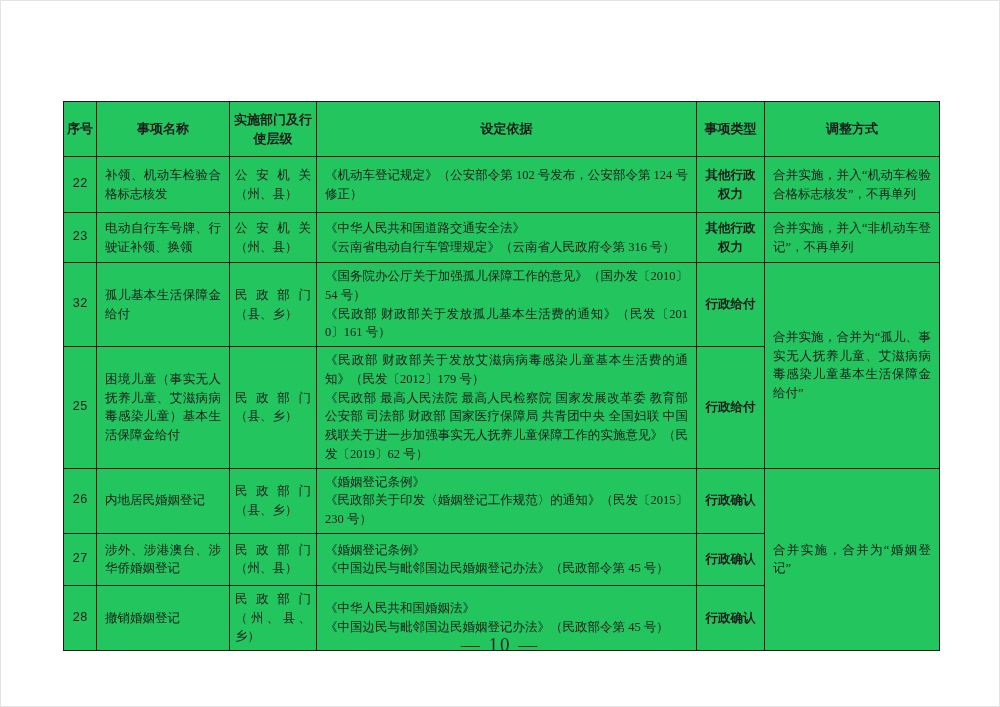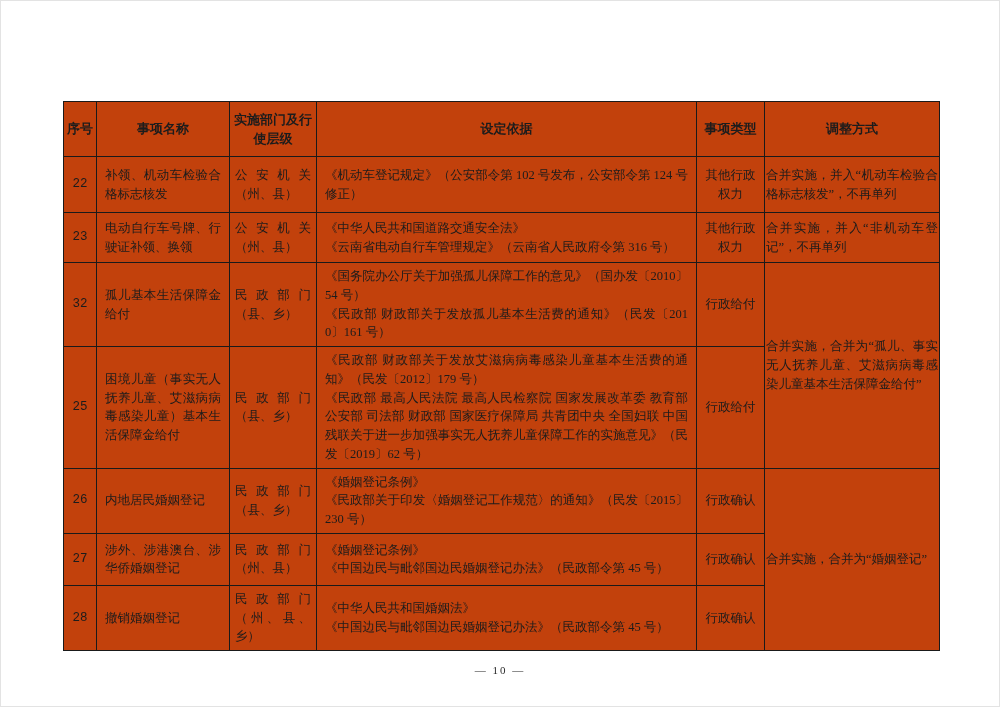--- a/index.html
+++ b/index.html
@@ -16,60 +16,59 @@
   .table-wrap {
     position: absolute;
     left: 62px;
     top: 100px;
     width: 877px;
   }
   table.gov-table {
     border-collapse: collapse;
     table-layout: fixed;
     width: 876px;
-    background: #c2410c;
+    background: #22c55e;
   }
   table.gov-table th,
   table.gov-table td {
     border: 1px solid #1a1a1a;
     vertical-align: middle;
     font-size: 12.5px;
     line-height: 1.5;
     word-break: break-all;
   }
   table.gov-table th {
     font-size: 13px;
     font-weight: bold;
     text-align: center;
     padding: 4px 3px;
     height: 55px;
   }
   .c-num   { text-align: center; padding: 2px 1px; font-family: Liberation Mono, monospace; }
   .c-name  { text-align: justify; padding: 4px 8px; }
   .c-dept  { text-align: justify; padding: 4px 5px; }
   .c-basis { text-align: justify; padding: 4px 8px; }
-  .c-type  { text-align: center;  padding: 4px 4px; }
-  .c-adjust{ text-align: justify; padding: 4px 1px; }
+  .c-type  { text-align: center;  padding: 4px 4px; font-weight: bold; }
+  .c-adjust{ text-align: justify; padding: 4px 8px; }
   tr.r22 td { height: 56px; }
   tr.r23 td { height: 50px; }
   tr.r24 td { height: 69px; }
   tr.r25 td { height: 113px; }
   tr.r26 td { height: 50px; }
   tr.r27 td { height: 52px; }
   tr.r28 td { height: 53px; }
   .page-footer {
     position: absolute;
     left: 0;
     top: 633px;
     width: 100%;
     text-align: center;
-    font-size: 11px;
+    font-size: 19px;
     letter-spacing: 2px;
     color: #2a2a2a;
-    margin-top: 30px;
   }
 </style>
 </head>
 <body>
 
 <div class="table-wrap">
   <table class="gov-table">
     <colgroup>
       <col style="width:33px">
       <col style="width:133px">

